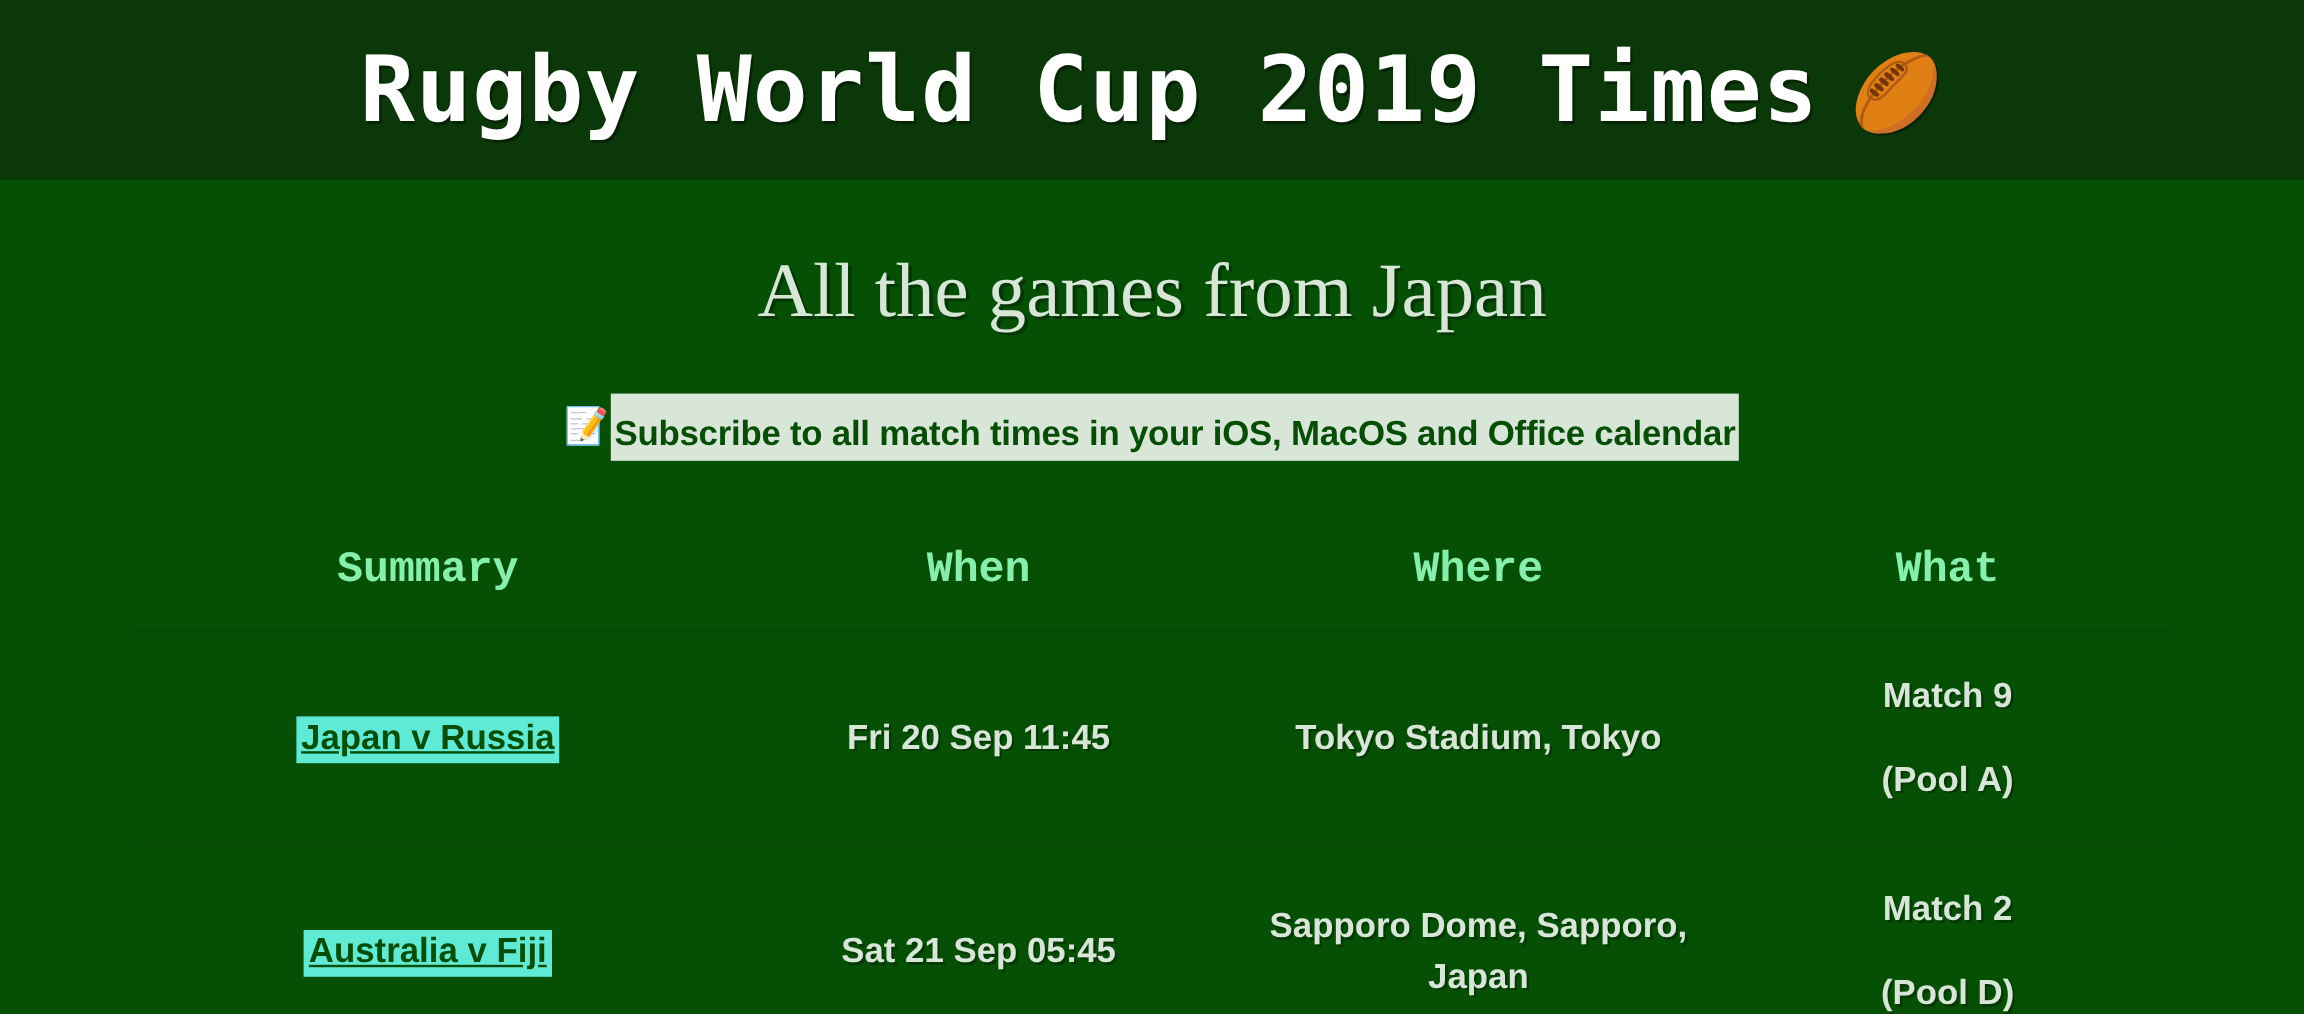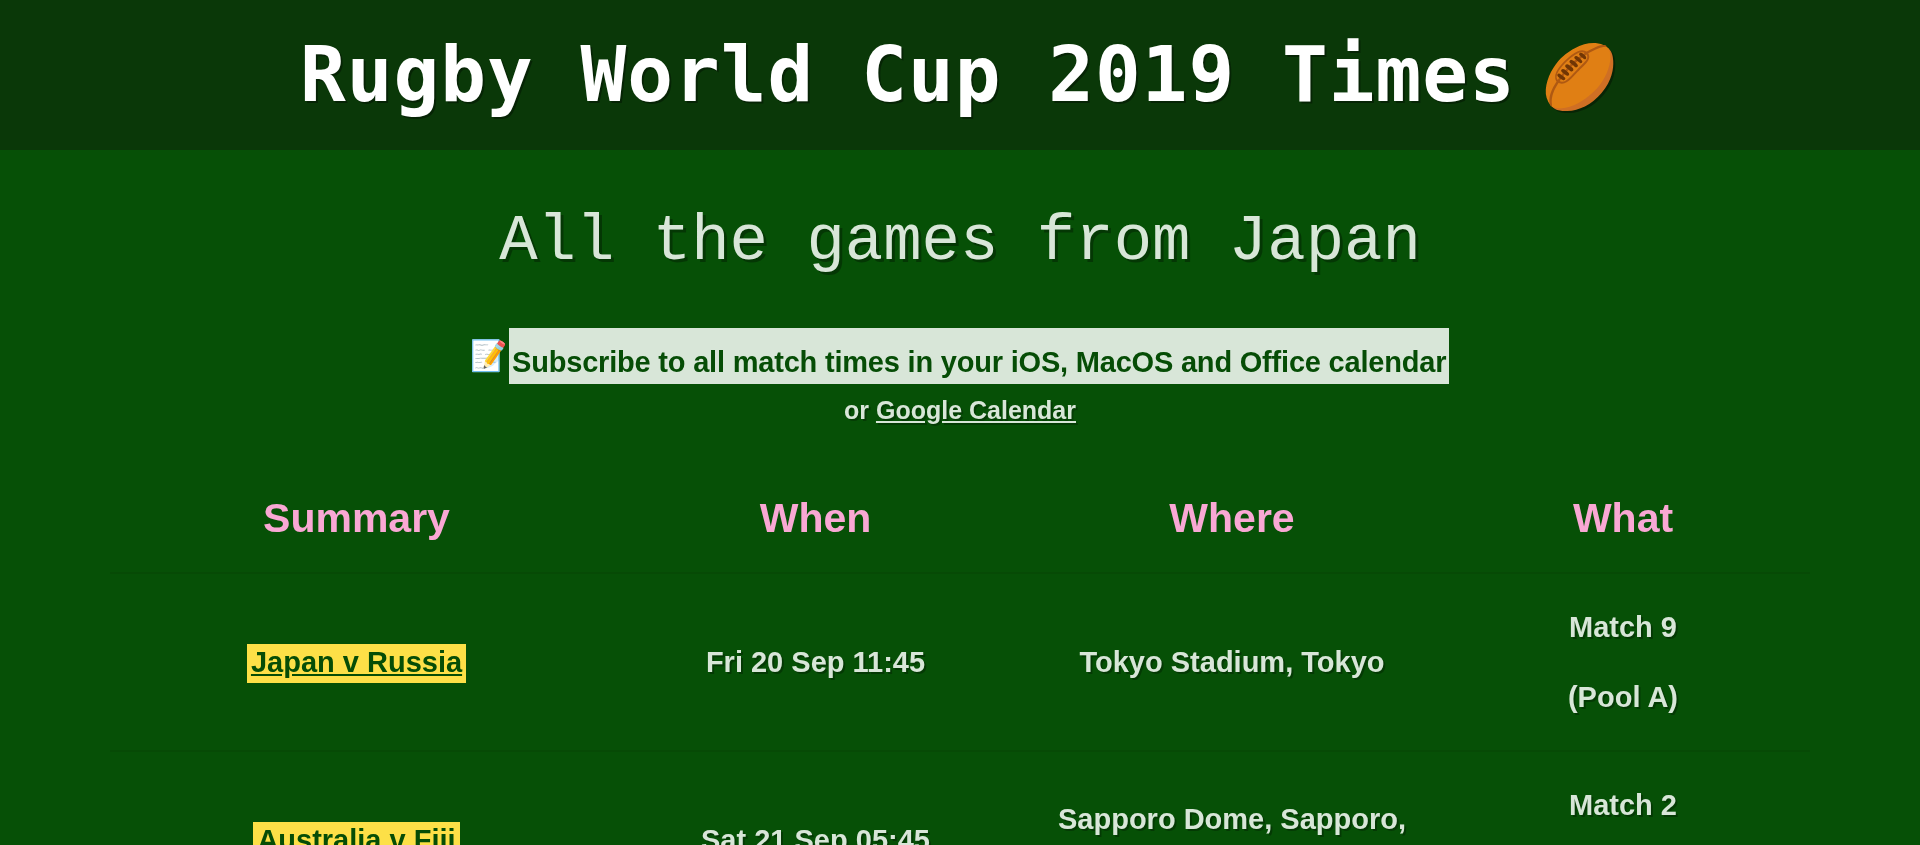--- a/index.html
+++ b/index.html
@@ -47,21 +47,21 @@
 
   
   #main {
     width: 100%;
     background: #065006;
     padding-top: 22px;
     box-sizing: border-box;
   }
 
   #subtitle {
-    font-family: Liberation Mono, monospace;
+    font-family: Liberation Serif, serif;
     font-size: 64px;
     font-weight: 400;
     color: #d8e6d8;
     text-align: center;
     line-height: 1.25;
     margin: 30px 0 15px 0;
     letter-spacing: 0px;
     text-shadow: 3px 3px 0 rgba(0,0,0,0.30);
   }
 
@@ -118,24 +118,24 @@
     border-collapse: collapse;
     table-layout: fixed;
   }
   table#schedule-table th,
   table#schedule-table td {
     text-align: center;
     vertical-align: middle;
     padding: 0;
   }
   table#schedule-table th {
-    font-family: Liberation Sans, sans-serif;
-    font-size: 41px;
-    font-weight: 700;
-    color: #f9a8d4;
+    font-family: Liberation Mono, monospace;
+    font-size: 36px;
+    font-weight: 700;
+    color: #86efac;
     padding: 14px 8px 30px 8px;
     border-bottom: 2px solid #064a05;
   }
   table#schedule-table td {
     font-family: "Liberation Sans", sans-serif;
     font-size: 29px;
     font-weight: 700;
     color: #d8e6d8;
     padding: 32px 12px 32px 12px;
     border-bottom: 2px solid #064a05;
@@ -143,21 +143,21 @@
     text-shadow: 2px 2px 0 rgba(0,0,0,0.28);
   }
   
   col.col-summary { width: 29%; }
   col.col-when    { width: 25%; }
   col.col-where   { width: 24%; }
   col.col-what    { width: 22%; }
 
   td.cell-summary a.match-link {
     display: inline-block;
-    background: #fde047;
+    background: #5eead4;
     color: #064d06;
     text-decoration: underline;
     font-size: 29px;
     font-weight: 700;
     padding: 2px 4px 4px 4px;
     line-height: 1.15;
     text-shadow: none;
   }
   td.cell-what .what-line { display: block; }
   td.cell-what .what-line + .what-line { margin-top: 28px; }
@@ -173,23 +173,20 @@
 </div>
 
 <div id="main">
 
   <h2 id="subtitle">All the games from Japan</h2>
 
   <div id="subscribe-block">
     <div id="subscribe-line">
       <span id="memo-icon">📝</span>
       <a id="subscribe-link" href="#">Subscribe to all match times in your iOS, MacOS and Office calendar</a>
-    </div>
-    <div id="alt-calendar-line">
-      <span>or </span><a href="#">Google Calendar</a>
     </div>
   </div>
 
   <div id="schedule-wrap">
     <table id="schedule-table">
       <colgroup>
         <col class="col-summary">
         <col class="col-when">
         <col class="col-where">
         <col class="col-what">

